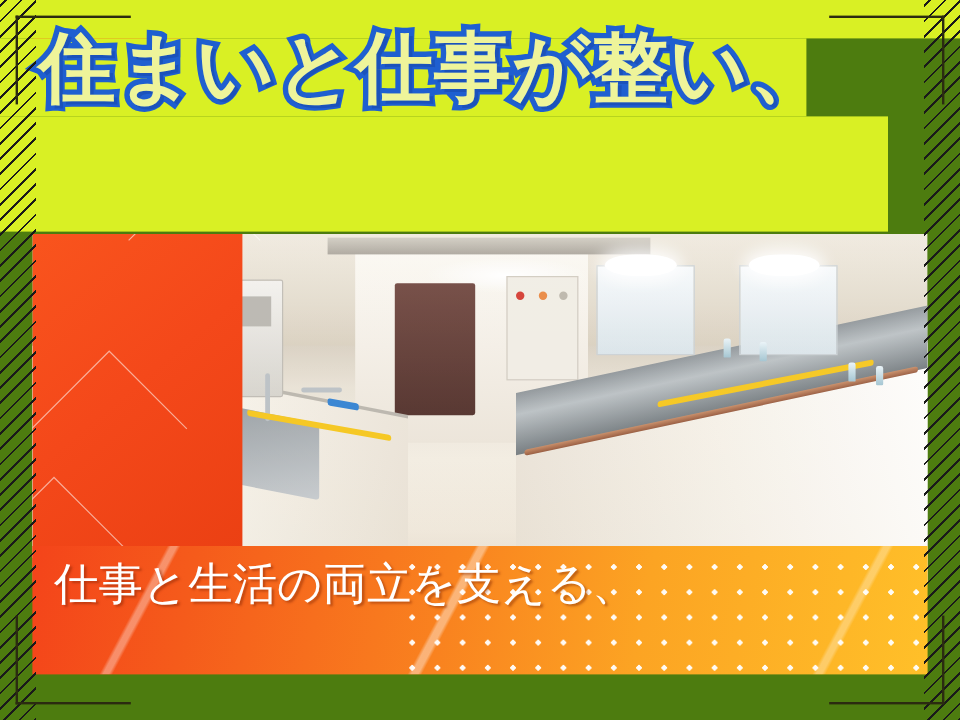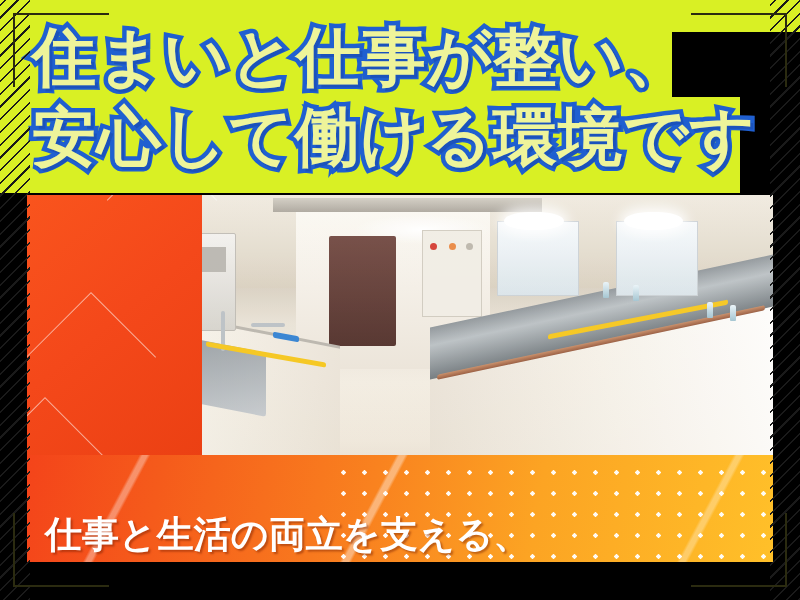--- a/index.html
+++ b/index.html
@@ -7,21 +7,21 @@
   html,body {
     width:800px; height:600px;
     font-family:"Liberation Sans", sans-serif;
     overflow:hidden;
   }
 
   
   #poster {
     position:relative;
     width:800px; height:600px;
-    background:#000000;
+    background:#4d7c0f;
     overflow:hidden;
   }
 
   
   .hatch {
     position:absolute; top:0; height:600px; width:30px;
     background-image:repeating-linear-gradient(
         -45deg,
         #1a1a1a 0px, #1a1a1a 1.6px,
         rgba(0,0,0,0) 1.6px, rgba(0,0,0,0) 9px);
@@ -236,25 +236,24 @@
       linear-gradient(118deg, rgba(255,255,255,0) 46%, rgba(255,255,255,.40) 46.4%,
                       rgba(255,255,255,.40) 47.1%, rgba(255,255,255,0) 47.5%),
       linear-gradient(118deg, rgba(255,255,255,0) 14%, rgba(255,255,255,.35) 14.4%,
                       rgba(255,255,255,.35) 15.0%, rgba(255,255,255,0) 15.4%),
       linear-gradient(118deg, rgba(255,255,255,0) 88%, rgba(255,255,255,.30) 88.4%,
                       rgba(255,255,255,.30) 89.0%, rgba(255,255,255,0) 89.4%);
   }
   .banner-text {
     position:absolute; left:18px; top:9px; z-index:3;
     font-family:"DejaVu Sans", sans-serif;
-    font-weight:bold; color:#ffffff;
+    font-weight:normal; color:#ffffff;
     font-size:37px; line-height:46px; letter-spacing:0px;
     white-space:nowrap;
     text-shadow:2px 2px 2px rgba(120,30,0,.45);
-    margin-top:48px;
   }
 </style>
 </head>
 <body>
 
 <div id="poster">
 
   <div id="photo-stage">
     <div class="ph-layer">
       <div class="ph-ceiling"></div>
@@ -302,21 +301,20 @@
   </div>
 
   <div class="dotblock d1"></div>
   <div class="dotblock d2"></div>
 
   <div class="band top-full"></div>
   <div class="band l1"></div>
   <div class="band l2"></div>
 
   <div class="headline h1">住まいと仕事が整い、</div>
-  <div class="headline h2">安心して働ける環境です</div>
 
   <div id="bottom-banner">
     <div class="banner-dots"></div>
     <div class="banner-diag"></div>
     <div class="banner-text">仕事と生活の両立を支える、</div>
   </div>
 
   <div class="hatch left"></div>
   <div class="hatch right"></div>
 

